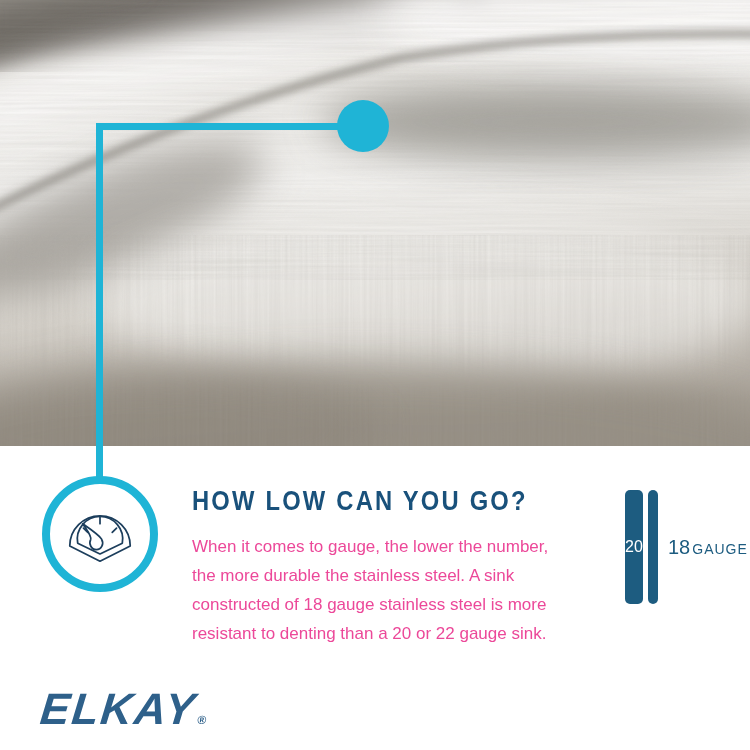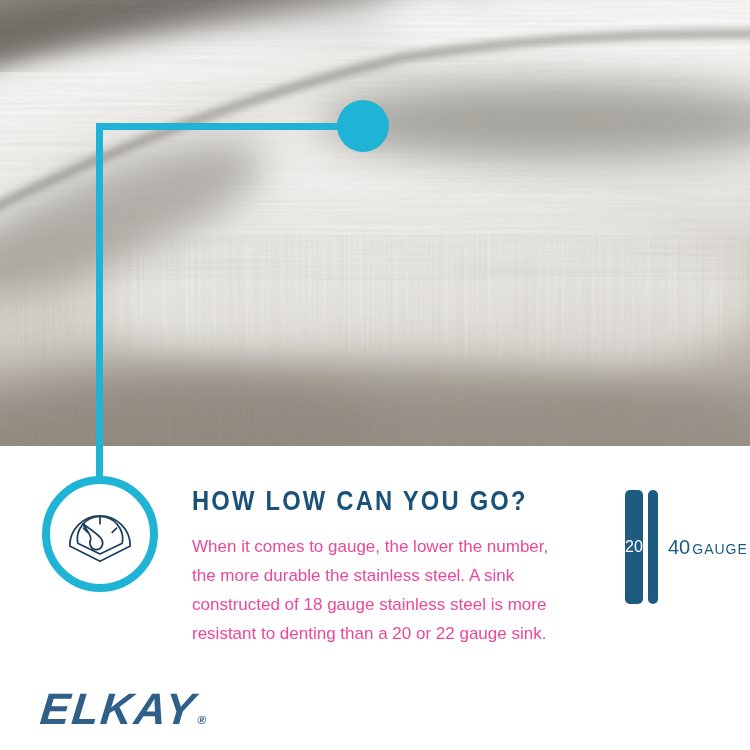--- a/index.html
+++ b/index.html
@@ -131,21 +131,21 @@
 the more durable the stainless steel. A sink
 constructed of 18 gauge stainless steel is more
 resistant to denting than a 20 or 22 gauge sink.</p>
 
   <div class="bars">
     <div class="bar bar-20">
       <span>20</span>
     </div>
     <div class="bar bar-22"></div>
     <div class="bar-caption">
-      <span class="num">40</span>
+      <span class="num">18</span>
       <span class="unit">GAUGE</span>
     </div>
   </div>
 
   <div class="logo">
     <span>ELKAY</span><span class="reg">®</span>
   </div>
 
 </div>
 

